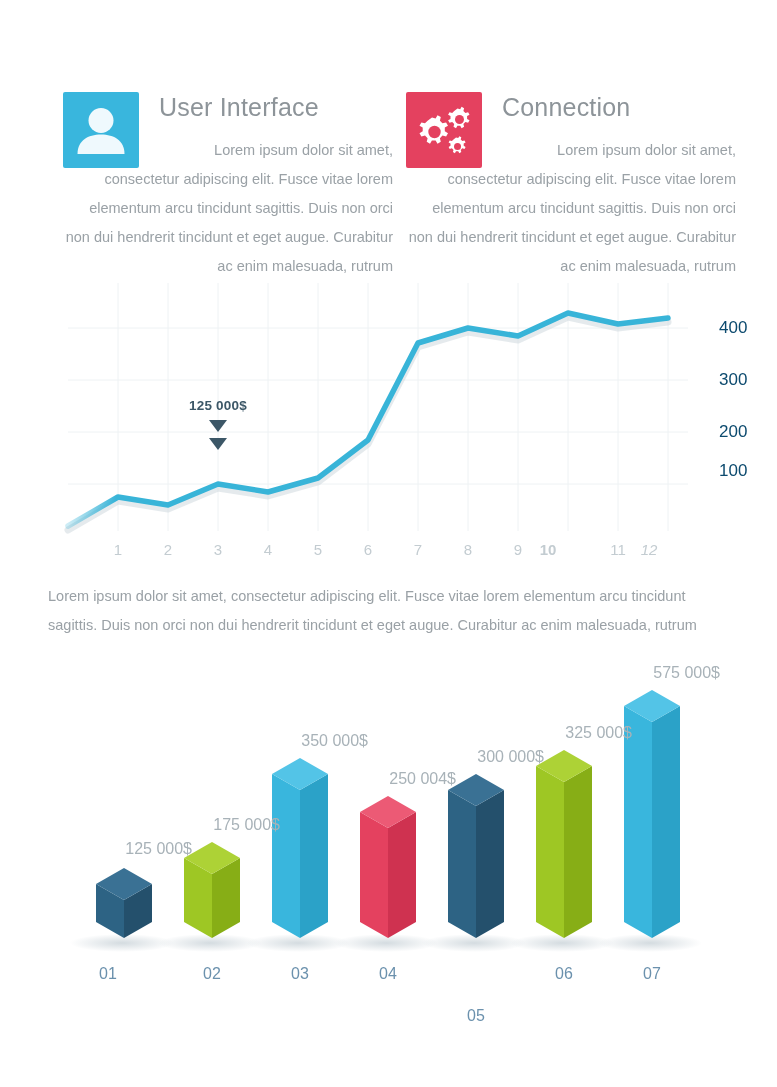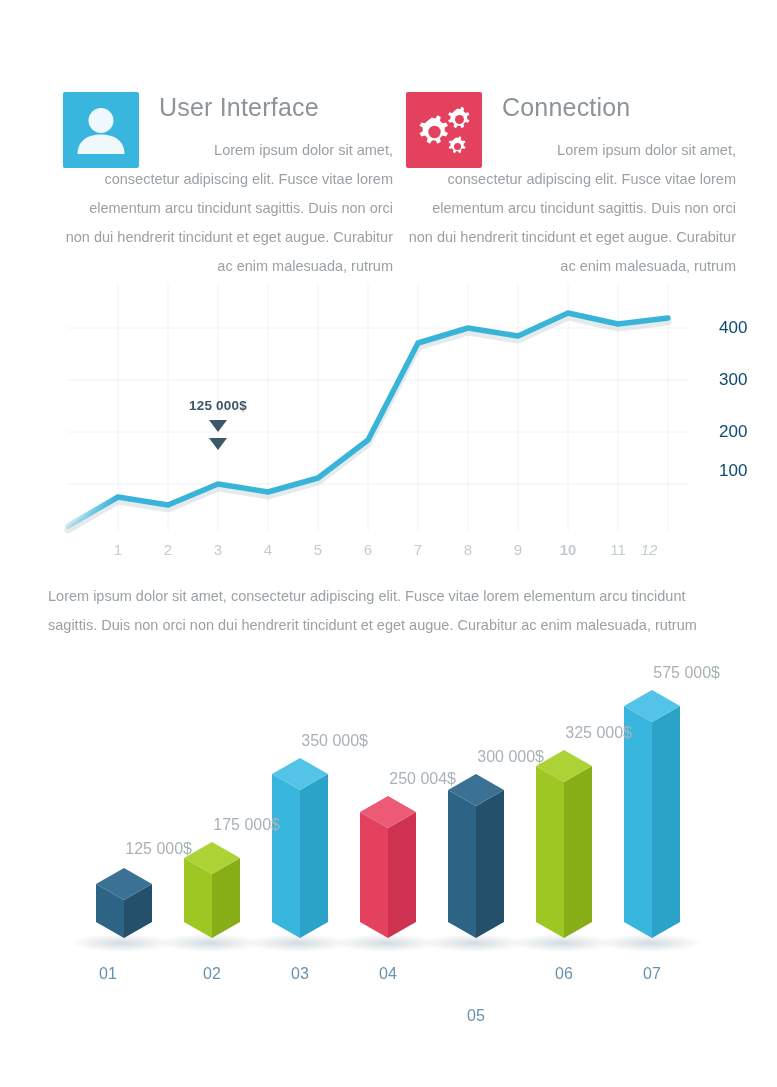--- a/index.html
+++ b/index.html
@@ -239,21 +239,21 @@
 
   <div class="xtick" style="left:103px;">1</div>
   <div class="xtick" style="left:153px;">2</div>
   <div class="xtick" style="left:203px;">3</div>
   <div class="xtick" style="left:253px;">4</div>
   <div class="xtick" style="left:303px;">5</div>
   <div class="xtick" style="left:353px;">6</div>
   <div class="xtick" style="left:403px;">7</div>
   <div class="xtick" style="left:453px;">8</div>
   <div class="xtick" style="left:503px;">9</div>
-  <div class="xtick" style="left:553px;font-weight:bold;">10</div>
+  <div class="xtick" style="left:533px;font-weight:bold;">10</div>
   <div class="xtick" style="left:603px;">11</div>
   <div class="xtick" style="left:634px;font-style:italic;">12</div>
 
   <div class="annot" style="left:158px; top:115px;">
     <div class="annot-label">125 000$</div>
     <div class="annot-tri"></div>
     <div class="annot-tri second"></div>
   </div>
 
 </div>

